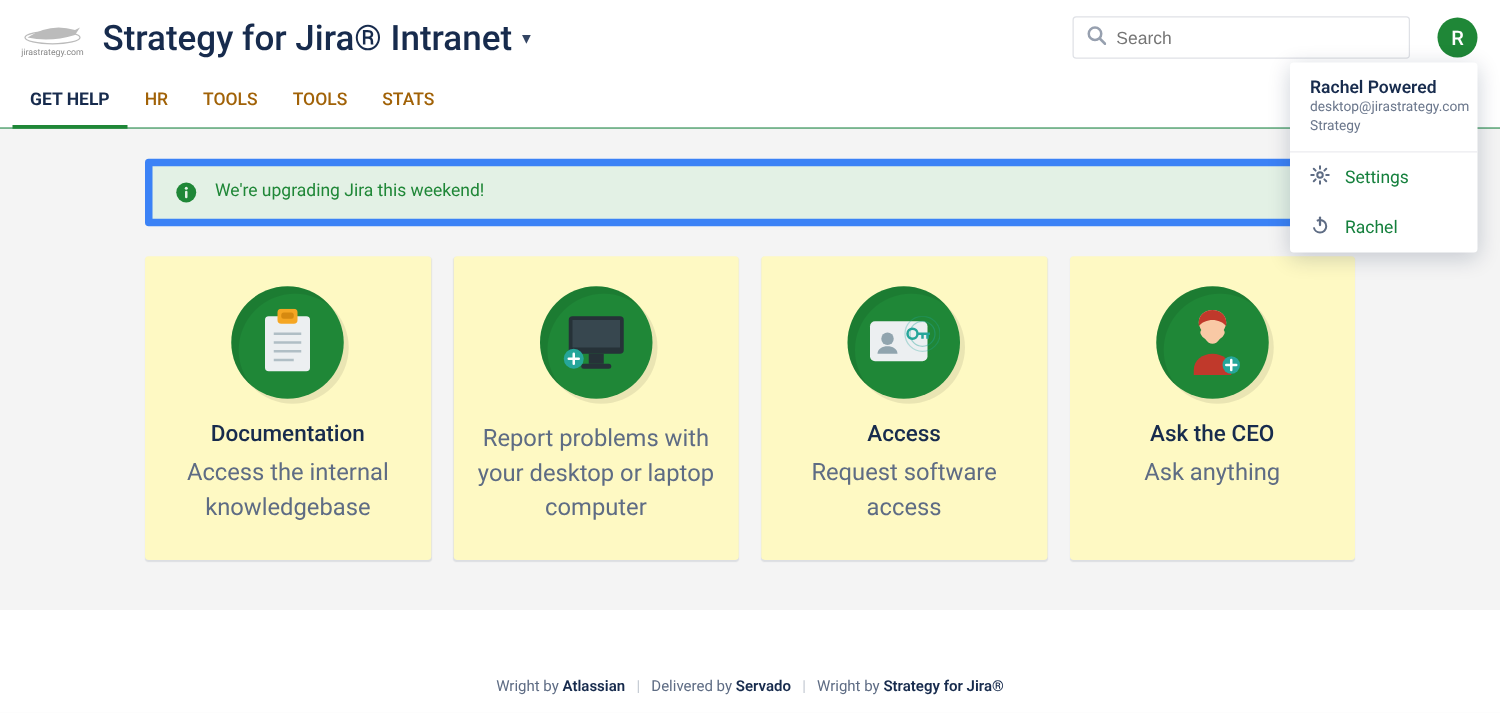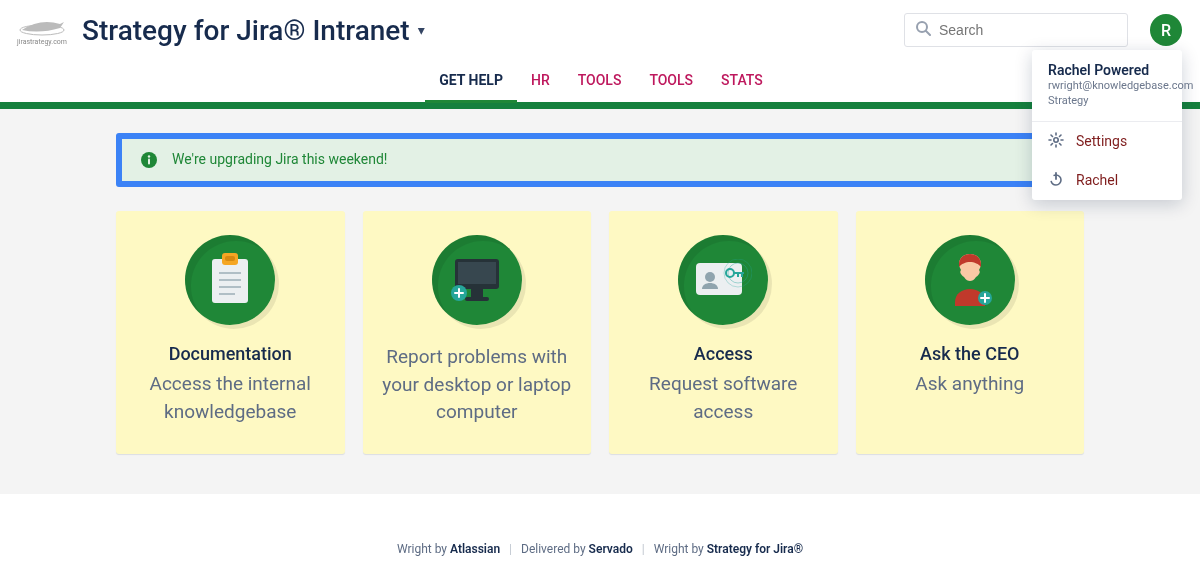--- a/index.html
+++ b/index.html
@@ -5,41 +5,41 @@
   * { box-sizing: border-box; margin: 0; padding: 0; }
   html, body { width: 1200px; height: 570px; font-family: -apple-system, "Segoe UI", Roboto, Helvetica, Arial, sans-serif; color:#172b4d; background:#fff; overflow:hidden; }
   .header { display:flex; align-items:center; padding:10px 18px 0 10px; position:relative; }
   .logo-wrap { display:flex; align-items:center; gap:8px; }
   .logo-img { width:64px; height:40px; position:relative; color:#aaa; font-size:8px; text-align:center; }
   .logo-img svg { width:64px; height:28px; }
   .logo-text { font-size:7px; color:#888; margin-top:-2px;}
   .site-title { font-size:28px; font-weight:500; color:#172b4d; display:flex; align-items:center; gap:8px;}
   .site-title .caret { font-size:14px; color:#344563;}
   .spacer { flex:1; }
-  .search { width:224px; height:34px; background:#fff; border:1px solid #dfe1e6; border-radius:3px; display:flex; align-items:center; padding:0 10px; gap:8px; margin-right:22px;}
+  .search { width:270px; height:34px; background:#fff; border:1px solid #dfe1e6; border-radius:3px; display:flex; align-items:center; padding:0 10px; gap:8px; margin-right:22px;}
   .search input { border:none; outline:none; font-size:14px; color:#5e6c84; width:100%; background:transparent;}
   .search-icon { color:#97a0af; }
   .avatar { width:32px; height:32px; border-radius:50%; background:#1f8737; color:#fff; display:flex; align-items:center; justify-content:center; font-size:16px; font-weight:500; cursor:pointer;}
-  .tabs { display:flex; gap:0; padding:14px 8px 0 10px; border-bottom:7px solid #15803d;justify-content:center; }
-  .tab { padding:8px 14px 12px; font-size:14px; color:#be185d; font-weight:500; cursor:pointer; }
+  .tabs { display:flex; gap:0; padding:14px 8px 0 10px; border-bottom:1px solid #15803d; }
+  .tab { padding:8px 14px 12px; font-size:14px; color:#a16207; font-weight:500; cursor:pointer; }
   .tab.active { color:#172b4d; font-weight:700; border-bottom:3px solid #1f8737; margin-bottom:-1px;}
   .content { background:#f4f4f4; padding:24px 116px 40px; min-height:380px;}
   .banner { background:#e3f1e5; border:6px solid #3b82f6; border-radius:3px; padding:12px 18px; display:flex; align-items:flex-start; gap:14px; color:#1f8737; font-size:14px; }
   .banner .info-icon { width:18px; height:18px; }
   .cards { display:flex; gap:18px; margin-top:24px; }
   .card { flex:1; background:#fef9c3; border-radius:3px; box-shadow:0 1px 1px rgba(9,30,66,.1); padding:24px 16px 28px; text-align:center; cursor:pointer;}
   .card-icon-wrap { width:90px; height:90px; margin:0 auto 18px; border-radius:50%; background:#1f8737; display:flex; align-items:center; justify-content:center; box-shadow: 6px 6px 0 rgba(0,0,0,.08) inset; position:relative;}
   .card-icon-wrap::after{content:"";position:absolute;inset:0;border-radius:50%;box-shadow:4px 4px 0 rgba(0,0,0,.08);}
   .card-title { font-size:18px; font-weight:500; color:#172b4d; margin-bottom:6px;}
   .card-desc { font-size:19px; color:#5e6c84; line-height:1.45;}
   .user-menu { position:absolute; top:50px; right:18px; width:150px; background:#fff; border-radius:3px; box-shadow:0 4px 18px rgba(9,30,66,.2); padding:0; z-index:50; font-size:14px;}
   .user-menu .section{ padding:12px 16px; }
   .user-name { font-weight:600; color:#172b4d; }
   .user-email, .user-role { font-size:11px; color:#6b778c; line-height:1.4;}
-  .menu-item { display:flex; align-items:center; gap:12px; padding:10px 16px; cursor:pointer; color:#7f1d1d;}
+  .menu-item { display:flex; align-items:center; gap:12px; padding:10px 16px; cursor:pointer; color:#15803d;}
   .menu-sep { border-top:1px solid #ebecf0;}
   .footer { position:absolute; bottom:14px; left:0; right:0; text-align:center; font-size:12px; color:#5e6c84;}
   .footer b { color:#172b4d; font-weight:600;}
   .sep { margin:0 6px; color:#c1c7d0;}
 </style>
 </head>
 <body>
 
 <div class="header">
   <div class="logo-wrap">
@@ -63,21 +63,21 @@
           <line x1="11" y1="11" x2="15" y2="15" stroke="#97a0af" stroke-width="2" stroke-linecap="round"></line>
         </svg>
     </span>
     <input type="text" placeholder="Search" style="">
   </div>
   <div class="avatar">R</div>
 
   <div class="user-menu">
     <div class="section">
       <div class="user-name">Rachel Powered</div>
-      <div class="user-email">rwright@knowledgebase.com</div>
+      <div class="user-email">desktop@jirastrategy.com</div>
       <div class="user-role">Strategy</div>
     </div>
     <div class="menu-sep"></div>
     <div class="menu-item">
       <span>
         <svg width="16" height="16" viewBox="0 0 16 16">
             <circle cx="8" cy="8" r="2.2" fill="none" stroke="#5e6c84" stroke-width="1.6"></circle>
             <path d="M8 1v2M8 13v2M1 8h2M13 8h2M3 3l1.5 1.5M11.5 11.5L13 13M13 3l-1.5 1.5M4.5 11.5L3 13" stroke="#5e6c84" stroke-width="1.6" stroke-linecap="round"></path>
           </svg>
       </span>

